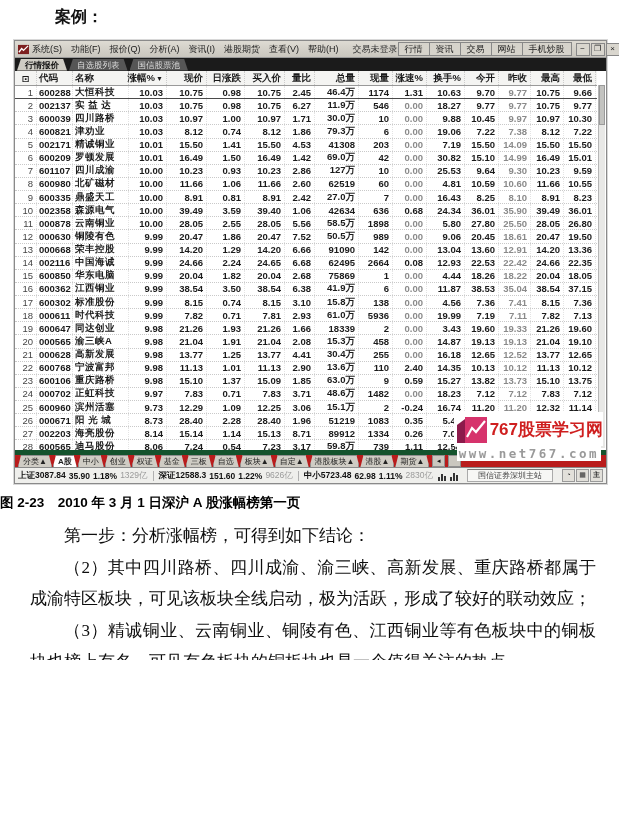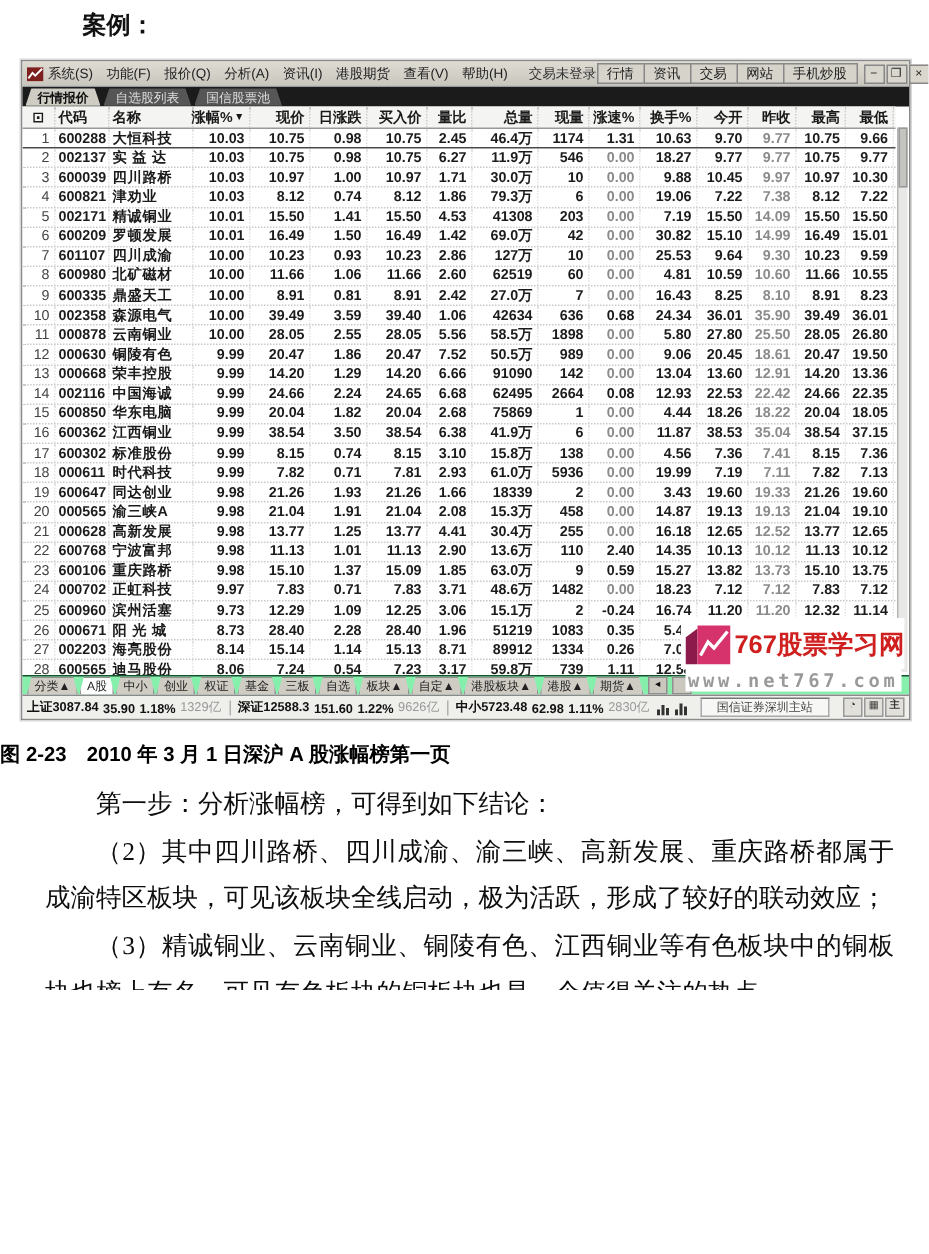--- a/index.html
+++ b/index.html
@@ -46,26 +46,26 @@
          justify-content:flex-end;padding-right:3px;border-right:1px dotted #e4e4e4;
          white-space:nowrap;overflow:hidden;}
   .tcell.c0{color:#444;font-weight:normal;}
   .tcell.c1{justify-content:flex-start;padding-left:2px;}
   .tcell.c2{justify-content:flex-start;padding-left:2px;letter-spacing:0.5px;}
   .tcell.dim{color:#8a8a8a;}
   .vscroll{position:absolute;right:1px;top:44px;width:6px;height:363px;background:#e8e8e6;
            border-left:1px solid #b5b5b5;}
   .vthumb{width:100%;height:40px;background:#c3c3c0;border:1px solid #9a9a9a;box-sizing:border-box;}
 
-  .bottomtabs{height:12px;background:#86efac;border-top:1px solid #14532d;display:flex;
+  .bottomtabs{height:12px;background:#b91c1c;border-top:5px solid #14532d;display:flex;
               align-items:flex-end;padding-left:3px;gap:1px;overflow:hidden;}
   .btab{height:11px;line-height:11px;font-size:8px;padding:0 4px;background:#cfccc4;color:#222;
         border:1px solid #8f8f8f;border-bottom:none;
         clip-path:polygon(3px 0,calc(100% - 3px) 0,100% 100%,0 100%);white-space:nowrap;}
-  .btab.active{background:#fff;font-weight:normal;}
+  .btab.active{background:#fff;font-weight:bold;}
   .bscroll{width:11px;height:10px;border:1px solid #8f8f8f;background:#cac7bf;font-size:7px;
            line-height:9px;text-align:center;margin-left:2px;}
 
   .statusbar{height:15px;border-top:1px solid #8a8a8a;background:#efefec;display:flex;
              align-items:center;font-size:8.5px;font-weight:bold;padding:0 3px;gap:5px;
              white-space:nowrap;overflow:hidden;}
   .idx{display:flex;gap:3px;align-items:center;}
   .idx .amt{color:#9a9a9a;font-weight:normal;}
   .idx-sep{width:1px;height:10px;background:#b0b0b0;}
   .server{border:1px solid #aaa;border-top-color:#777;background:#f7f7f5;color:#444;

